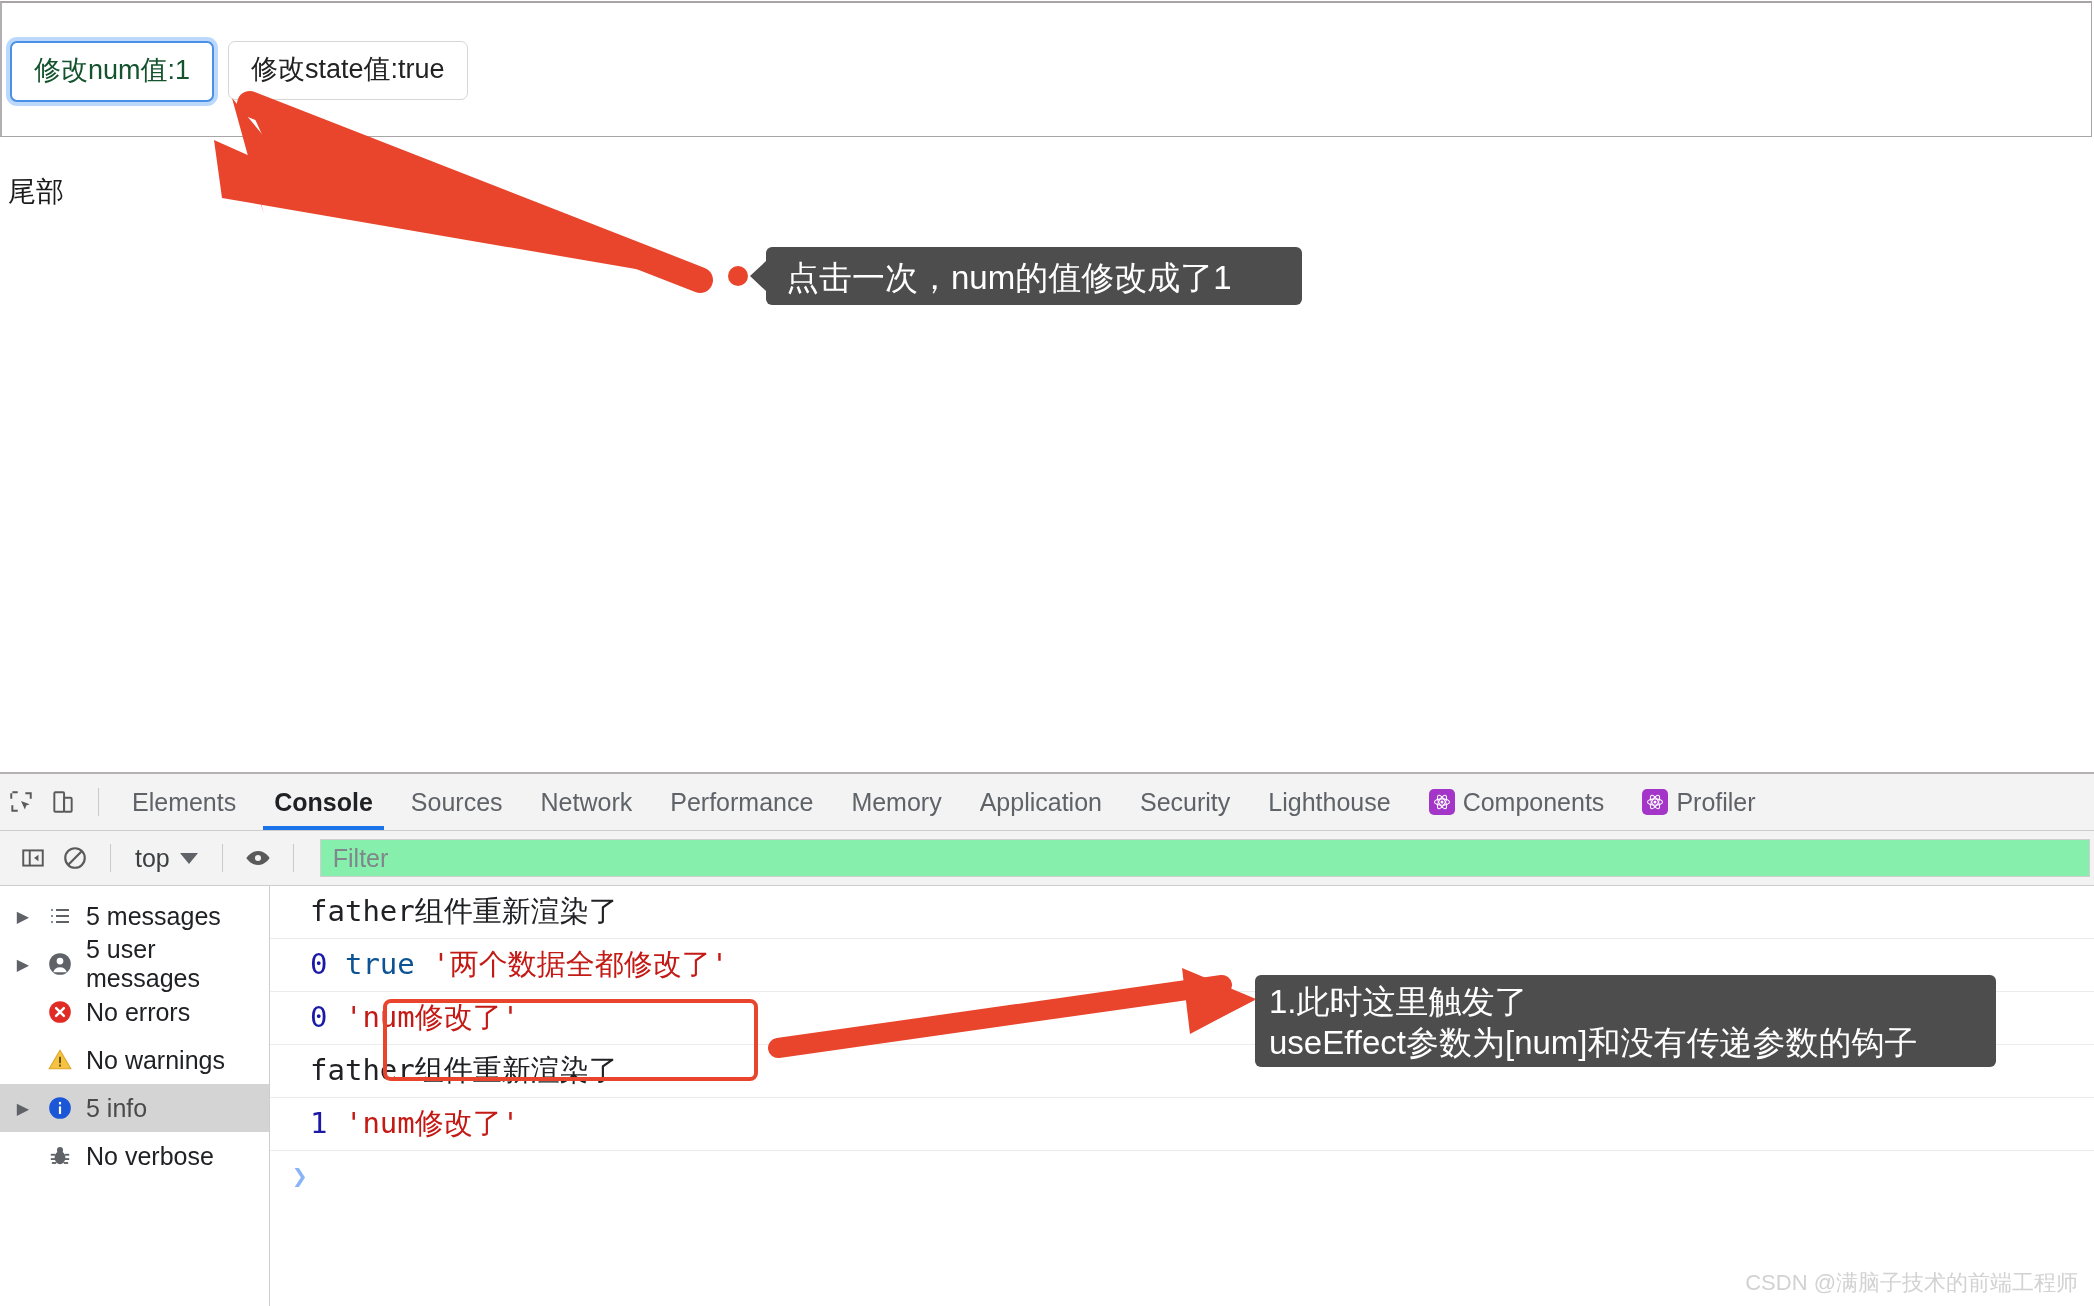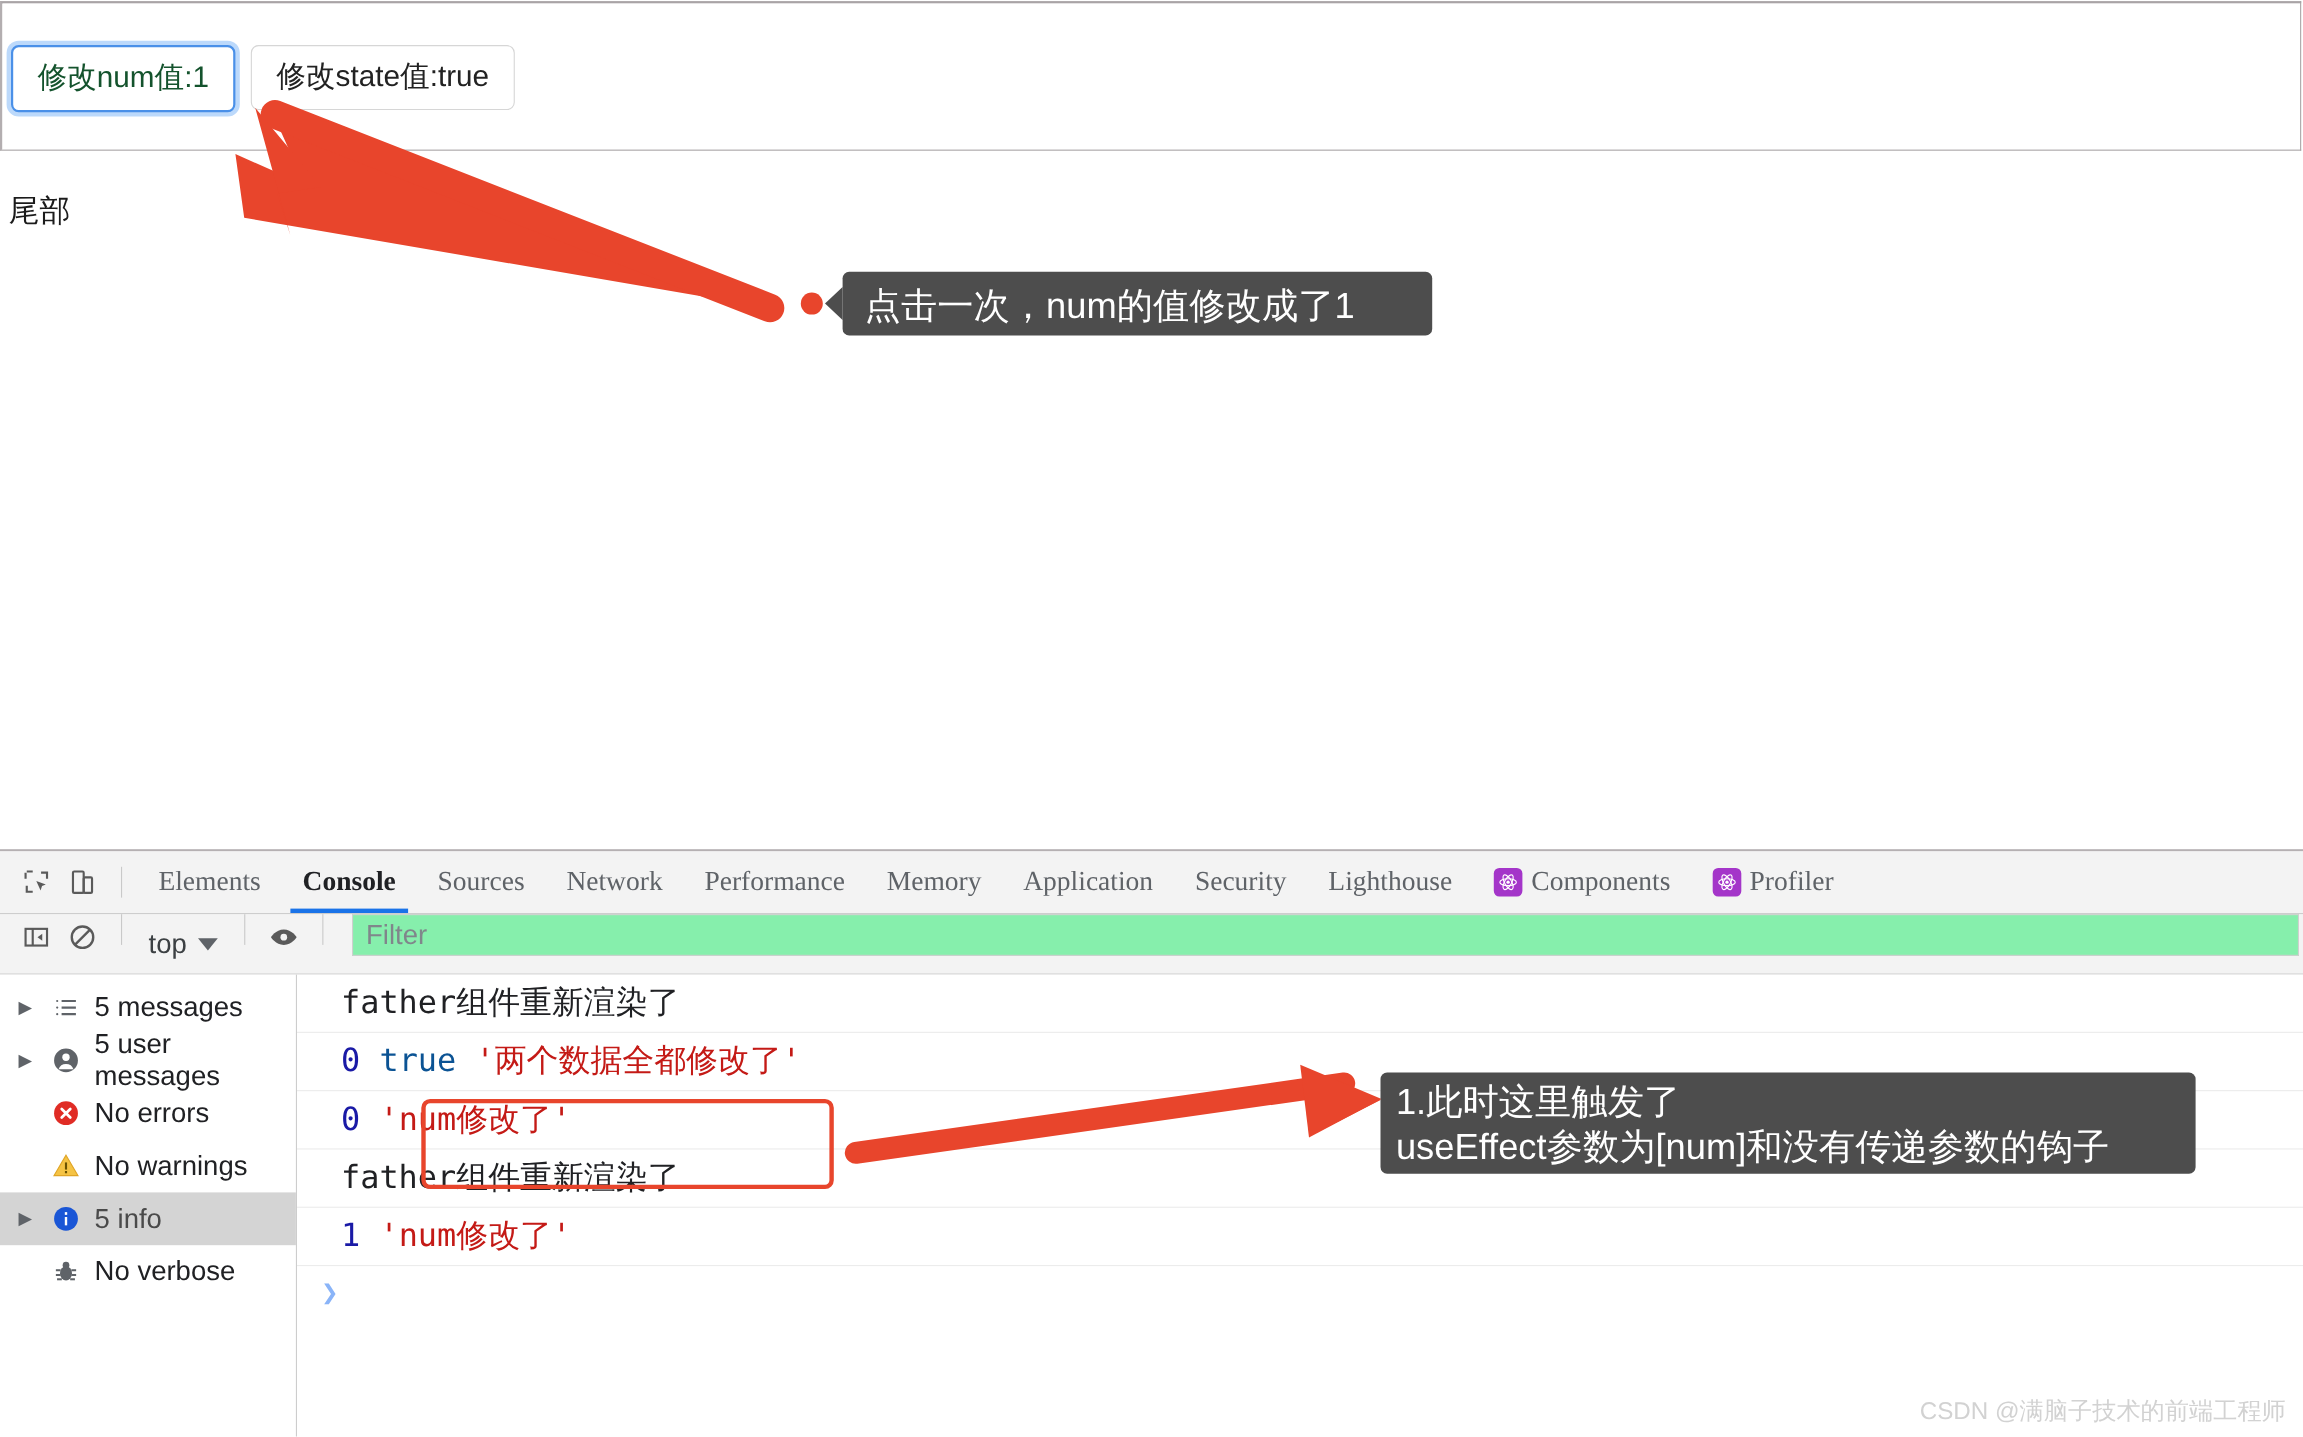--- a/index.html
+++ b/index.html
@@ -162,23 +162,21 @@
     box-sizing: border-box;
     font-family: "Liberation Sans", "DejaVu Sans", sans-serif;
   }
 
   .dt-tabbar {
     display: flex;
     align-items: center;
     height: 56px;
     background: #f3f3f3;
     border-bottom: 1px solid #cdcdcd;
-    padding-left: 12px;
     position: relative;
-    font-family: Liberation Serif, serif;
   }
   .dt-icon-btn {
     width: 42px;
     height: 42px;
     display: flex;
     align-items: center;
     justify-content: center;
     cursor: pointer;
     color: #5a5a5a;
   }
@@ -219,20 +217,21 @@
     background: #a435c9;
     border-radius: 5px;
     display: inline-flex;
     align-items: center;
     justify-content: center;
     flex: none;
   }
 
   .dt-filterbar {
     display: flex;
+    align-items: center;
     height: 54px;
     background: #f3f3f3;
     border-bottom: 1px solid #cdcdcd;
     padding-left: 12px;
     gap: 0;
   }
   .ctx-select {
     font-size: 25px;
     color: #3c4043;
     display: flex;

